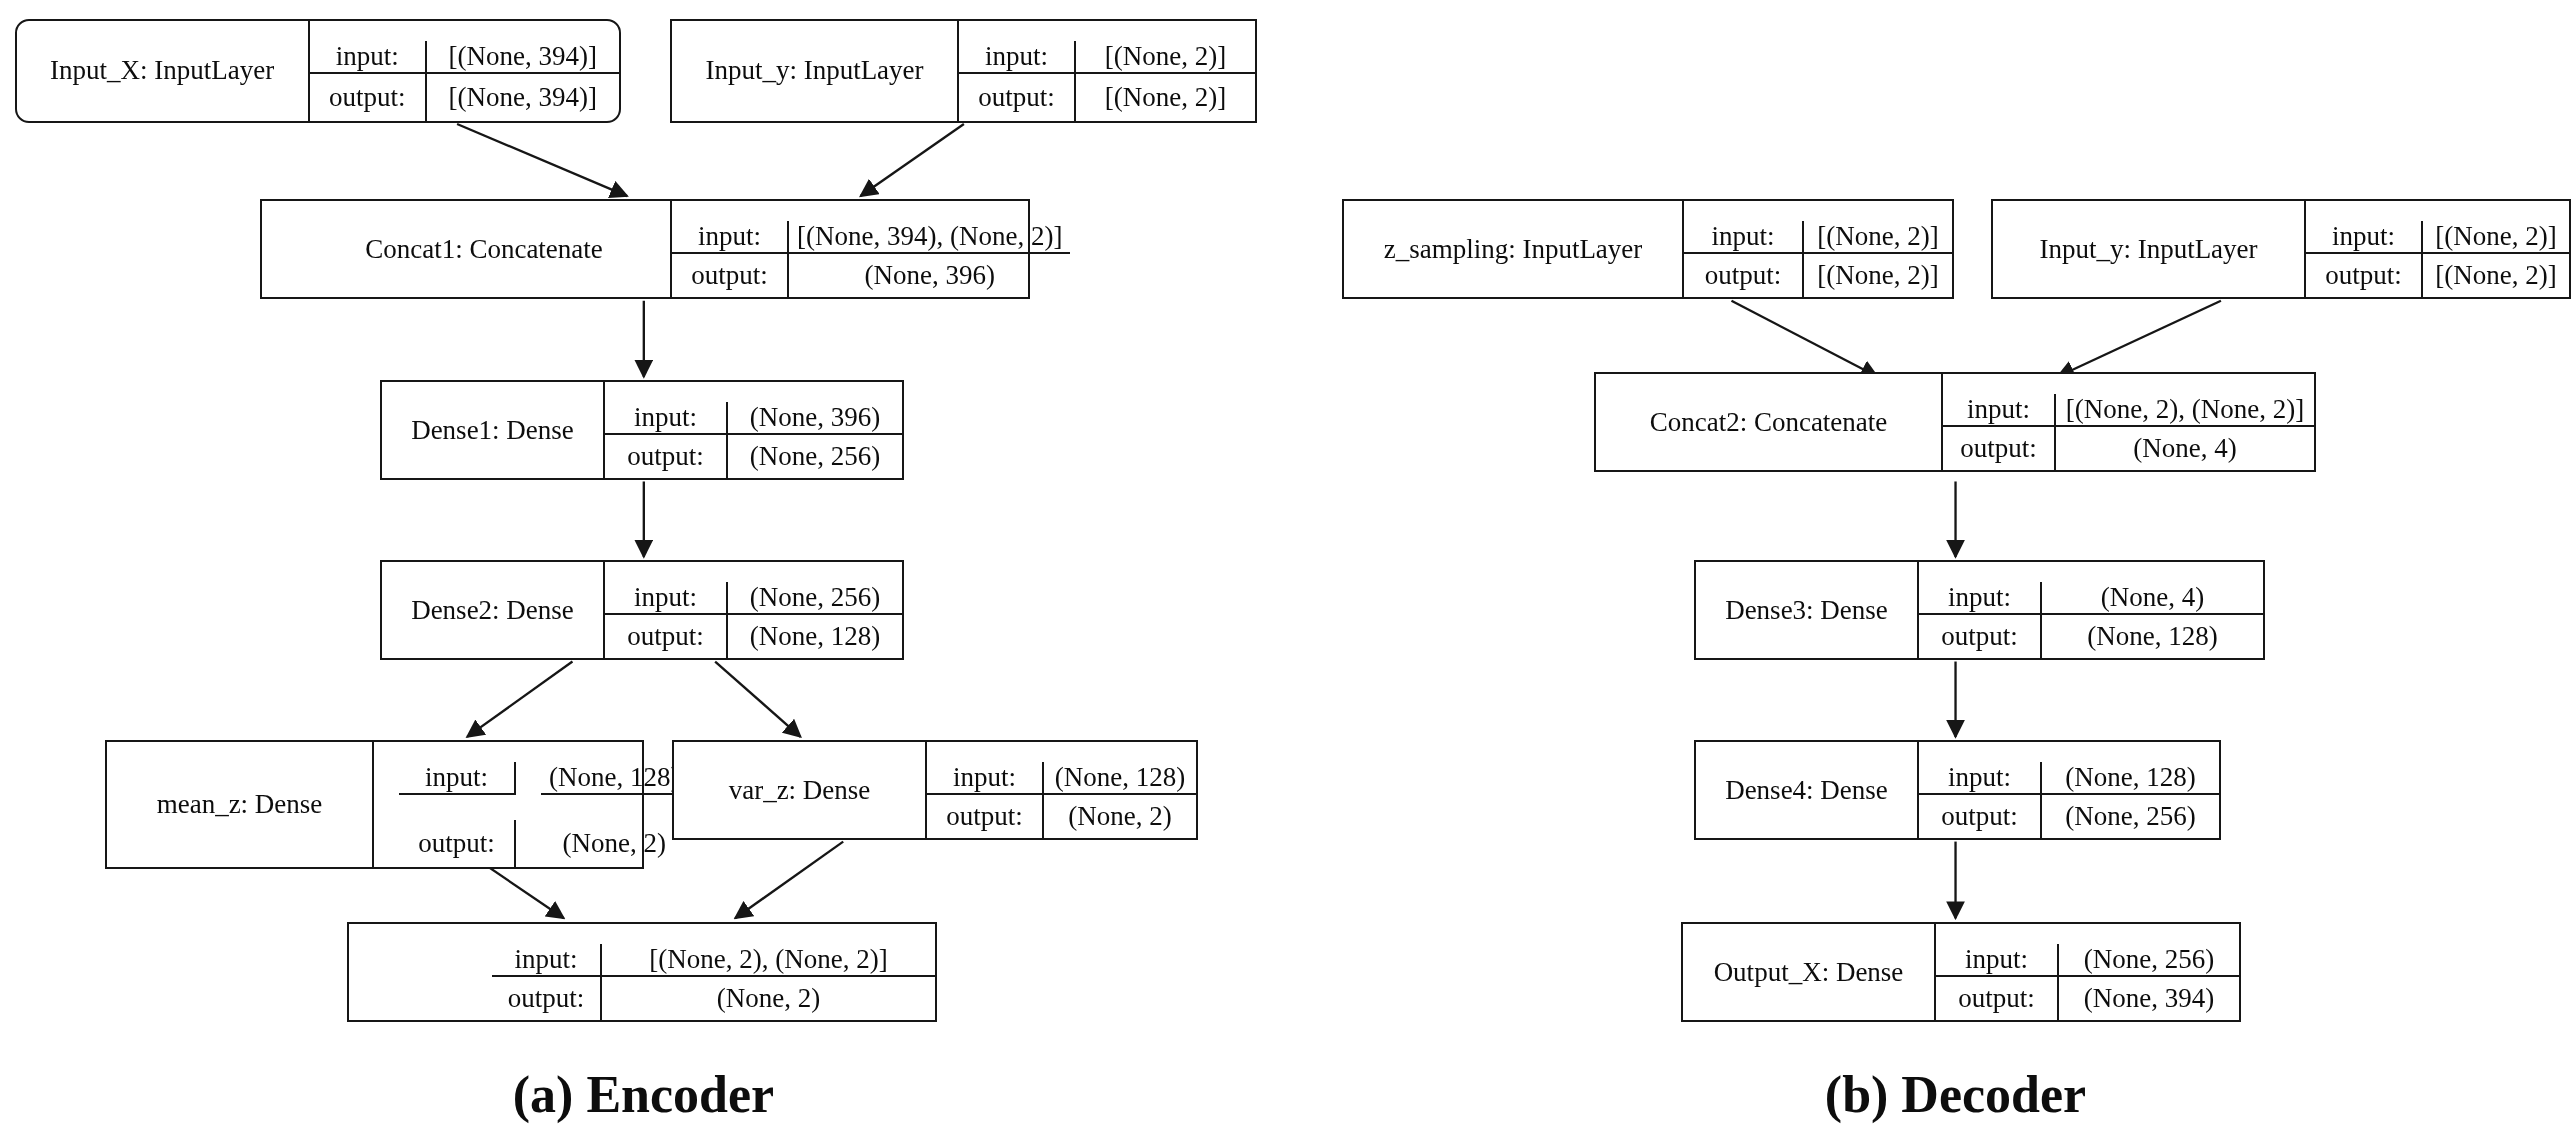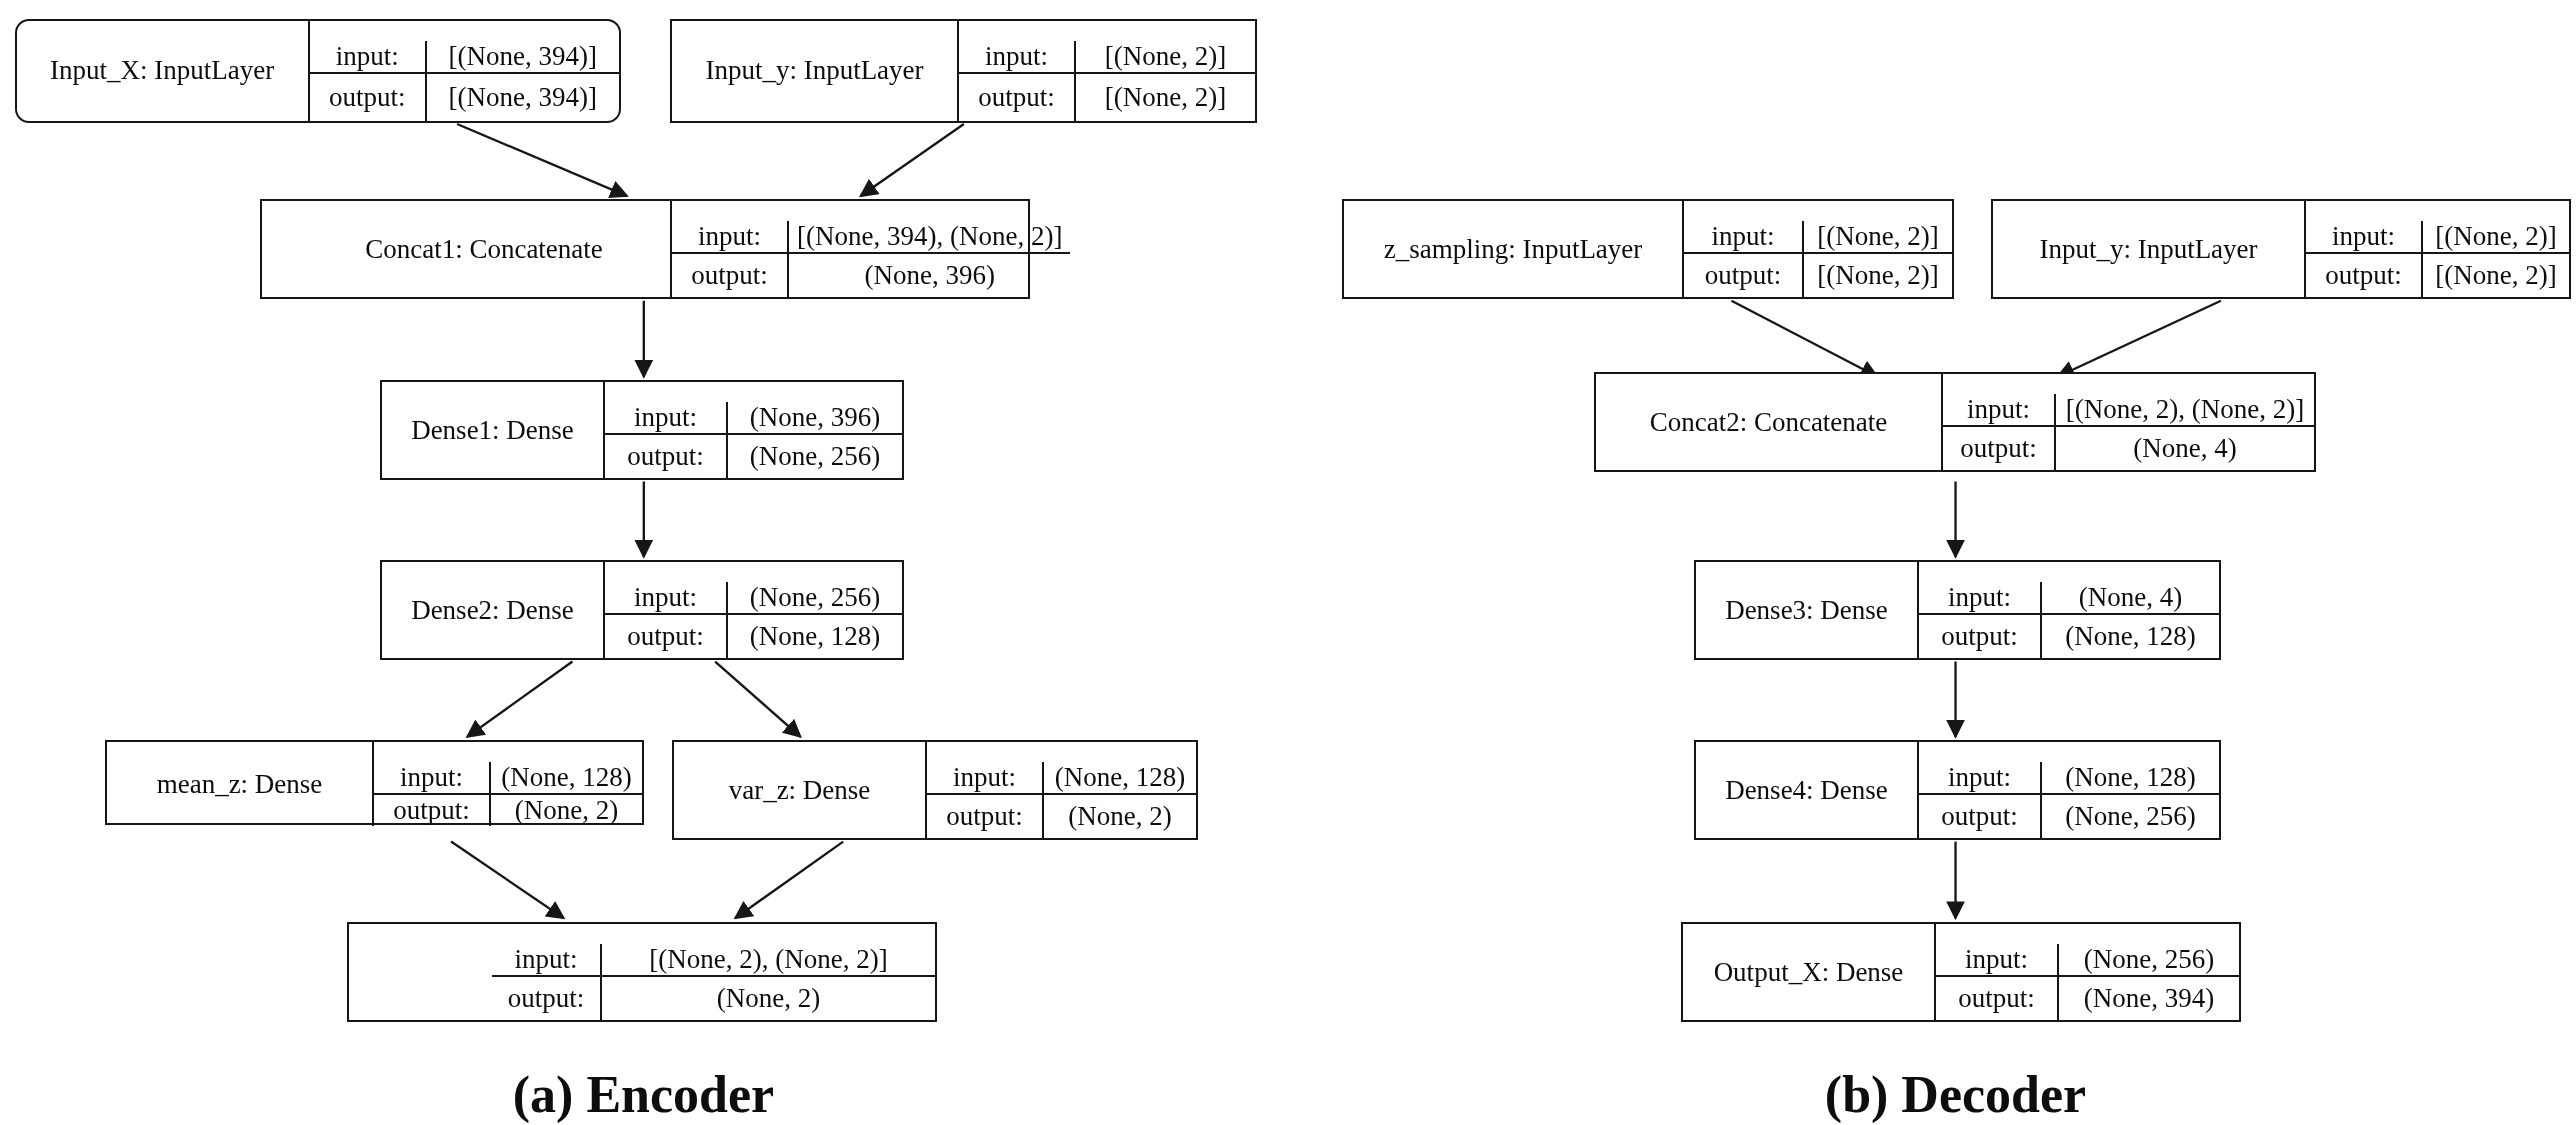--- a/index.html
+++ b/index.html
@@ -75,21 +75,21 @@
   </div>
 
   <div class="node" style="left:380px;top:560px;width:524px;height:100px;grid-template-columns:223px 123px 1fr;">
     <div class="cell name">Dense2: Dense</div>
     <div class="cell lbl bb">input:</div>
     <div class="cell val bb">(None, 256)</div>
     <div class="cell lbl">output:</div>
     <div class="cell val">(None, 128)</div>
   </div>
 
-  <div class="node" style="left:105px;top:740px;width:539px;height:85px;grid-template-columns:267px 117px 1fr;">
+  <div class="node" style="left:105px;top:740px;width:539px;height:129px;grid-template-columns:267px 117px 1fr;gap:25px;">
     <div class="cell name">mean_z: Dense</div>
     <div class="cell lbl bb">input:</div>
     <div class="cell val bb">(None, 128)</div>
     <div class="cell lbl">output:</div>
     <div class="cell val">(None, 2)</div>
   </div>
 
   <div class="node" style="left:672px;top:740px;width:526px;height:100px;grid-template-columns:253px 117px 1fr;">
     <div class="cell name">var_z: Dense</div>
     <div class="cell lbl bb">input:</div>
@@ -124,21 +124,21 @@
   </div>
 
   <div class="node" style="left:1594px;top:372px;width:722px;height:100px;grid-template-columns:347px 113px 1fr;">
     <div class="cell name">Concat2: Concatenate</div>
     <div class="cell lbl bb">input:</div>
     <div class="cell val bb">[(None, 2), (None, 2)]</div>
     <div class="cell lbl">output:</div>
     <div class="cell val">(None, 4)</div>
   </div>
 
-  <div class="node" style="left:1694px;top:560px;width:527px;height:100px;grid-template-columns:223px 123px 1fr;">
+  <div class="node" style="left:1694px;top:560px;width:571px;height:100px;grid-template-columns:223px 123px 1fr;">
     <div class="cell name">Dense3: Dense</div>
     <div class="cell lbl bb">input:</div>
     <div class="cell val bb">(None, 4)</div>
     <div class="cell lbl">output:</div>
     <div class="cell val">(None, 128)</div>
   </div>
 
   <div class="node" style="left:1694px;top:740px;width:527px;height:100px;grid-template-columns:223px 123px 1fr;">
     <div class="cell name">Dense4: Dense</div>
     <div class="cell lbl bb">input:</div>

